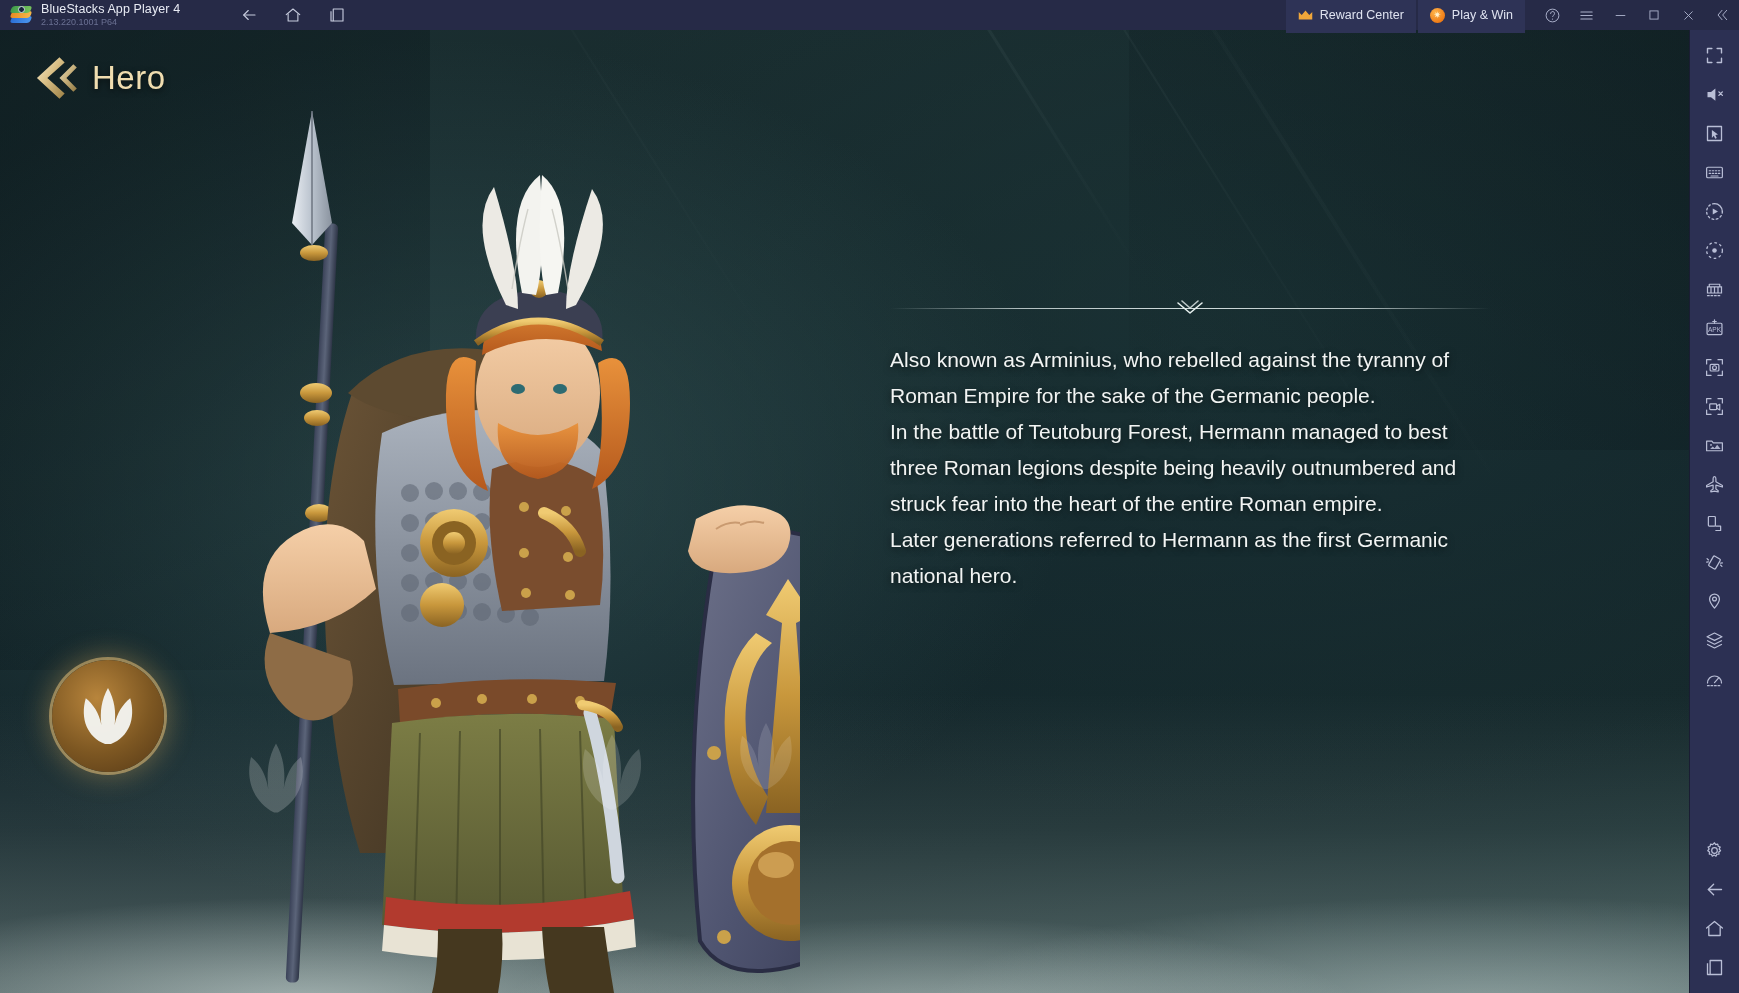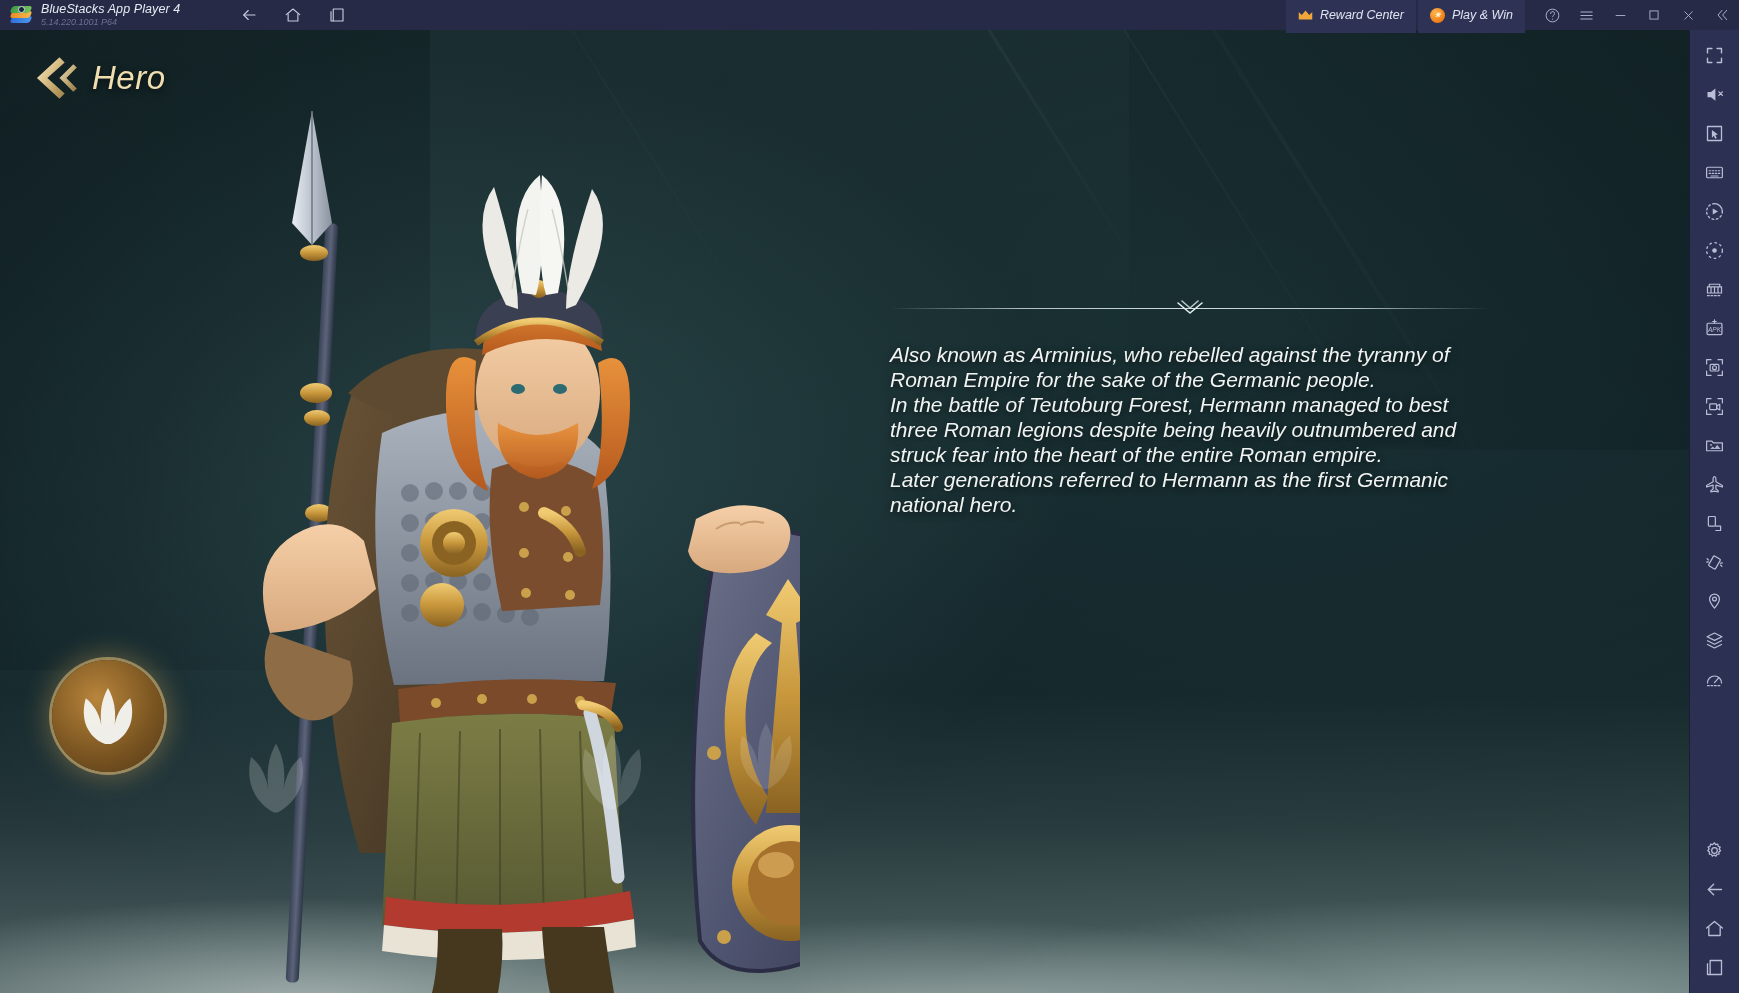--- a/index.html
+++ b/index.html
@@ -9,21 +9,20 @@
     overflow: hidden;
     background: #23263f;
     font-family: "Liberation Sans", sans-serif;
   }
 
   #app {
     position: relative;
     width: 1739px; height: 993px;
     display: flex;
     flex-direction: column;
-    font-style: italic;
   }
 
   
   .titlebar {
     position: relative;
     height: 30px;
     background: #262a47;
     display: flex;
     align-items: center;
     flex: 0 0 30px;
@@ -202,21 +201,21 @@
   }
   .divider .chev {
     position: absolute; left: 50%; top: 0; transform: translateX(-50%);
     width: 40px; height: 16px;
   }
   .divider .chev svg { display: block; width: 100%; height: 100%; }
 
   .info-body {
     color: #f2f4f3;
     font-size: 21px;
-    line-height: 25px;
+    line-height: 36px;
     text-shadow: 0 2px 7px rgba(0,0,0,.6);
     white-space: pre-line;
   }
 
   
   .sidebar {
     flex: 0 0 49px;
     background: #2c3053;
     border-left: 1px solid #1a1d33;
     display: flex;
@@ -243,21 +242,21 @@
 
     <div class="tb-logo">
       <div class="lsl l1"></div>
       <div class="lsl l2"></div>
       <div class="lsl l3"></div>
       <div class="eye"></div>
     </div>
 
     <div class="tb-names">
       <div class="tb-title">BlueStacks App Player 4</div>
-      <div class="tb-version">5.14.220.1001 P64</div>
+      <div class="tb-version">2.13.220.1001 P64</div>
     </div>
 
     <div class="tb-navicons">
       <div class="ic">
         <svg viewBox="0 0 24 24" fill="none" stroke="currentColor" stroke-width="1.5" stroke-linecap="round" stroke-linejoin="round">
           <path d="M20 12H5"></path>
             <path d="M11 6l-6 6 6 6"></path>
         </svg>
       </div>
       <div class="ic">

